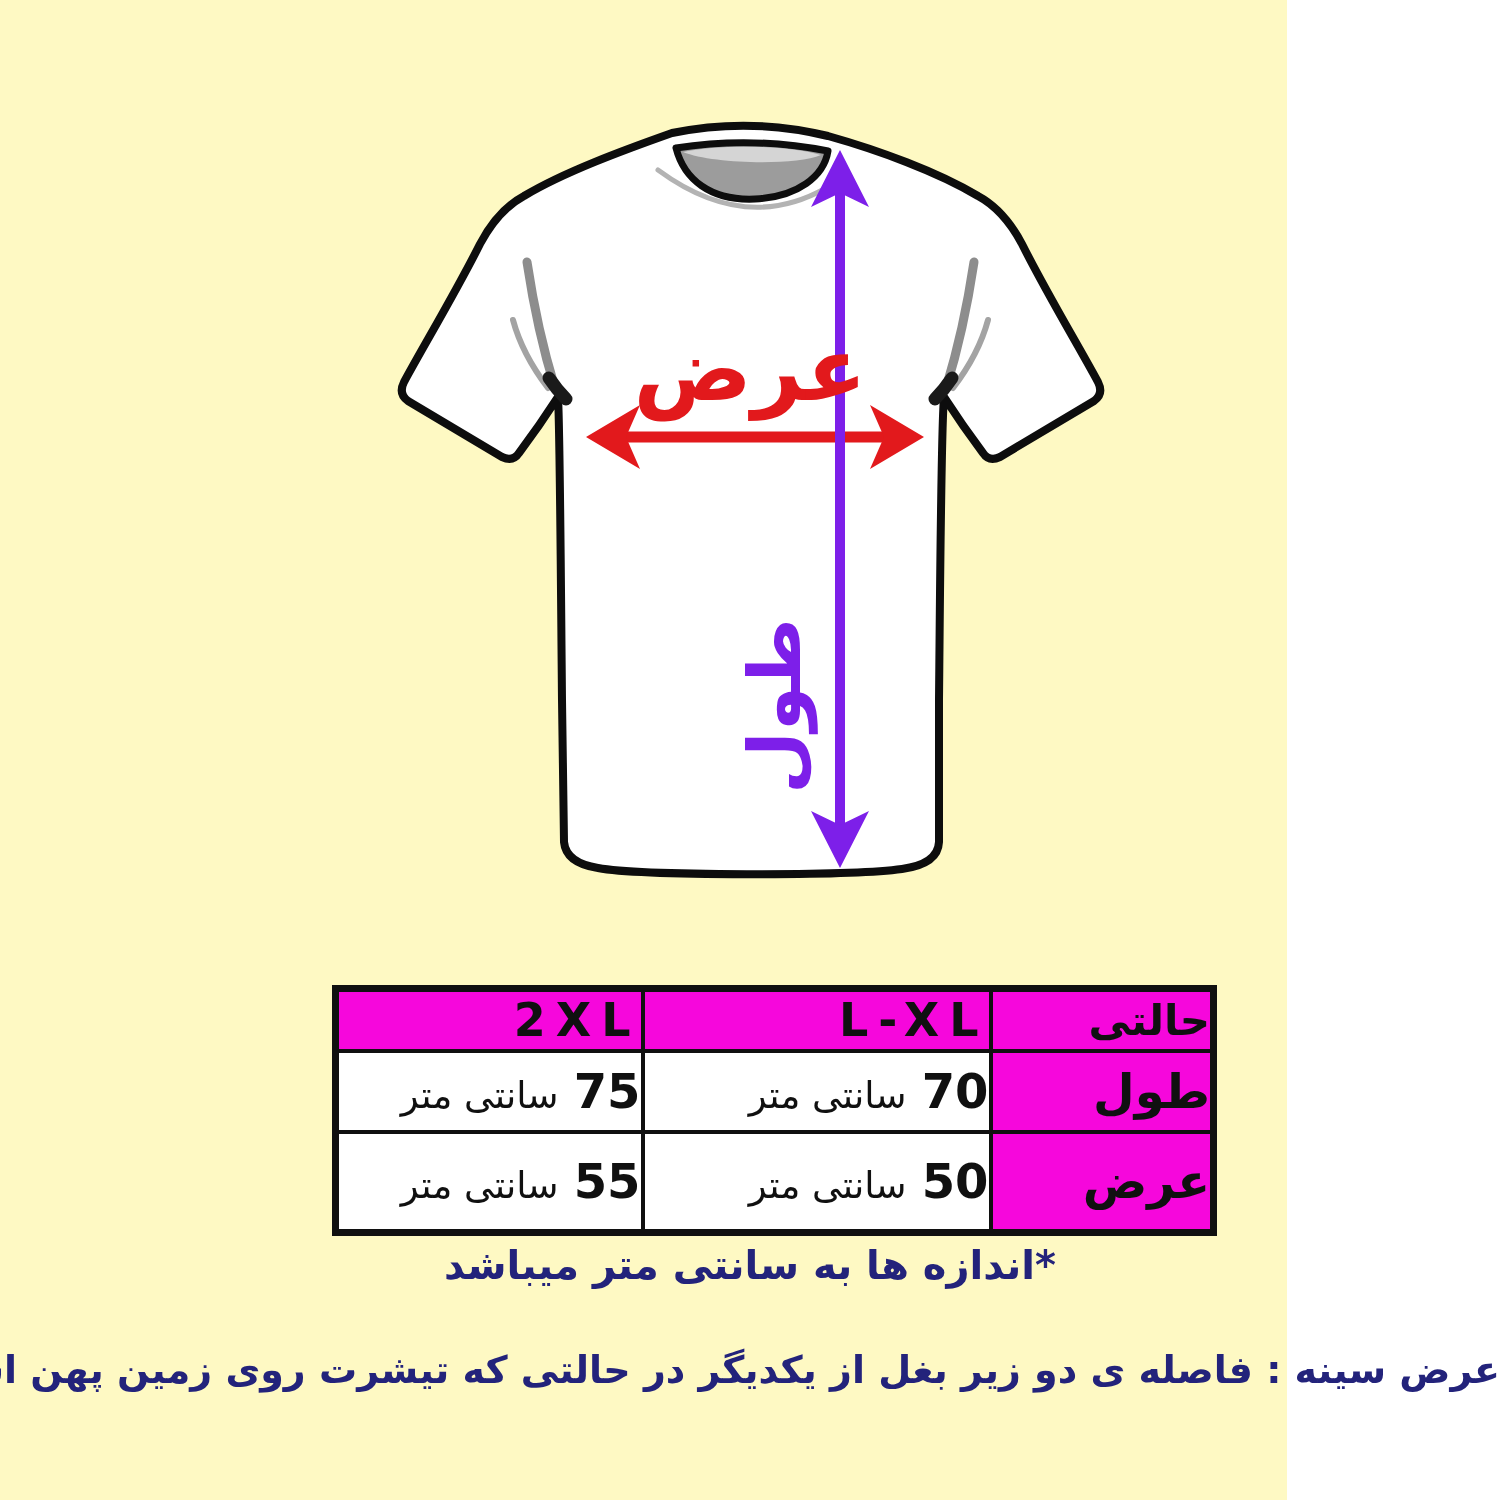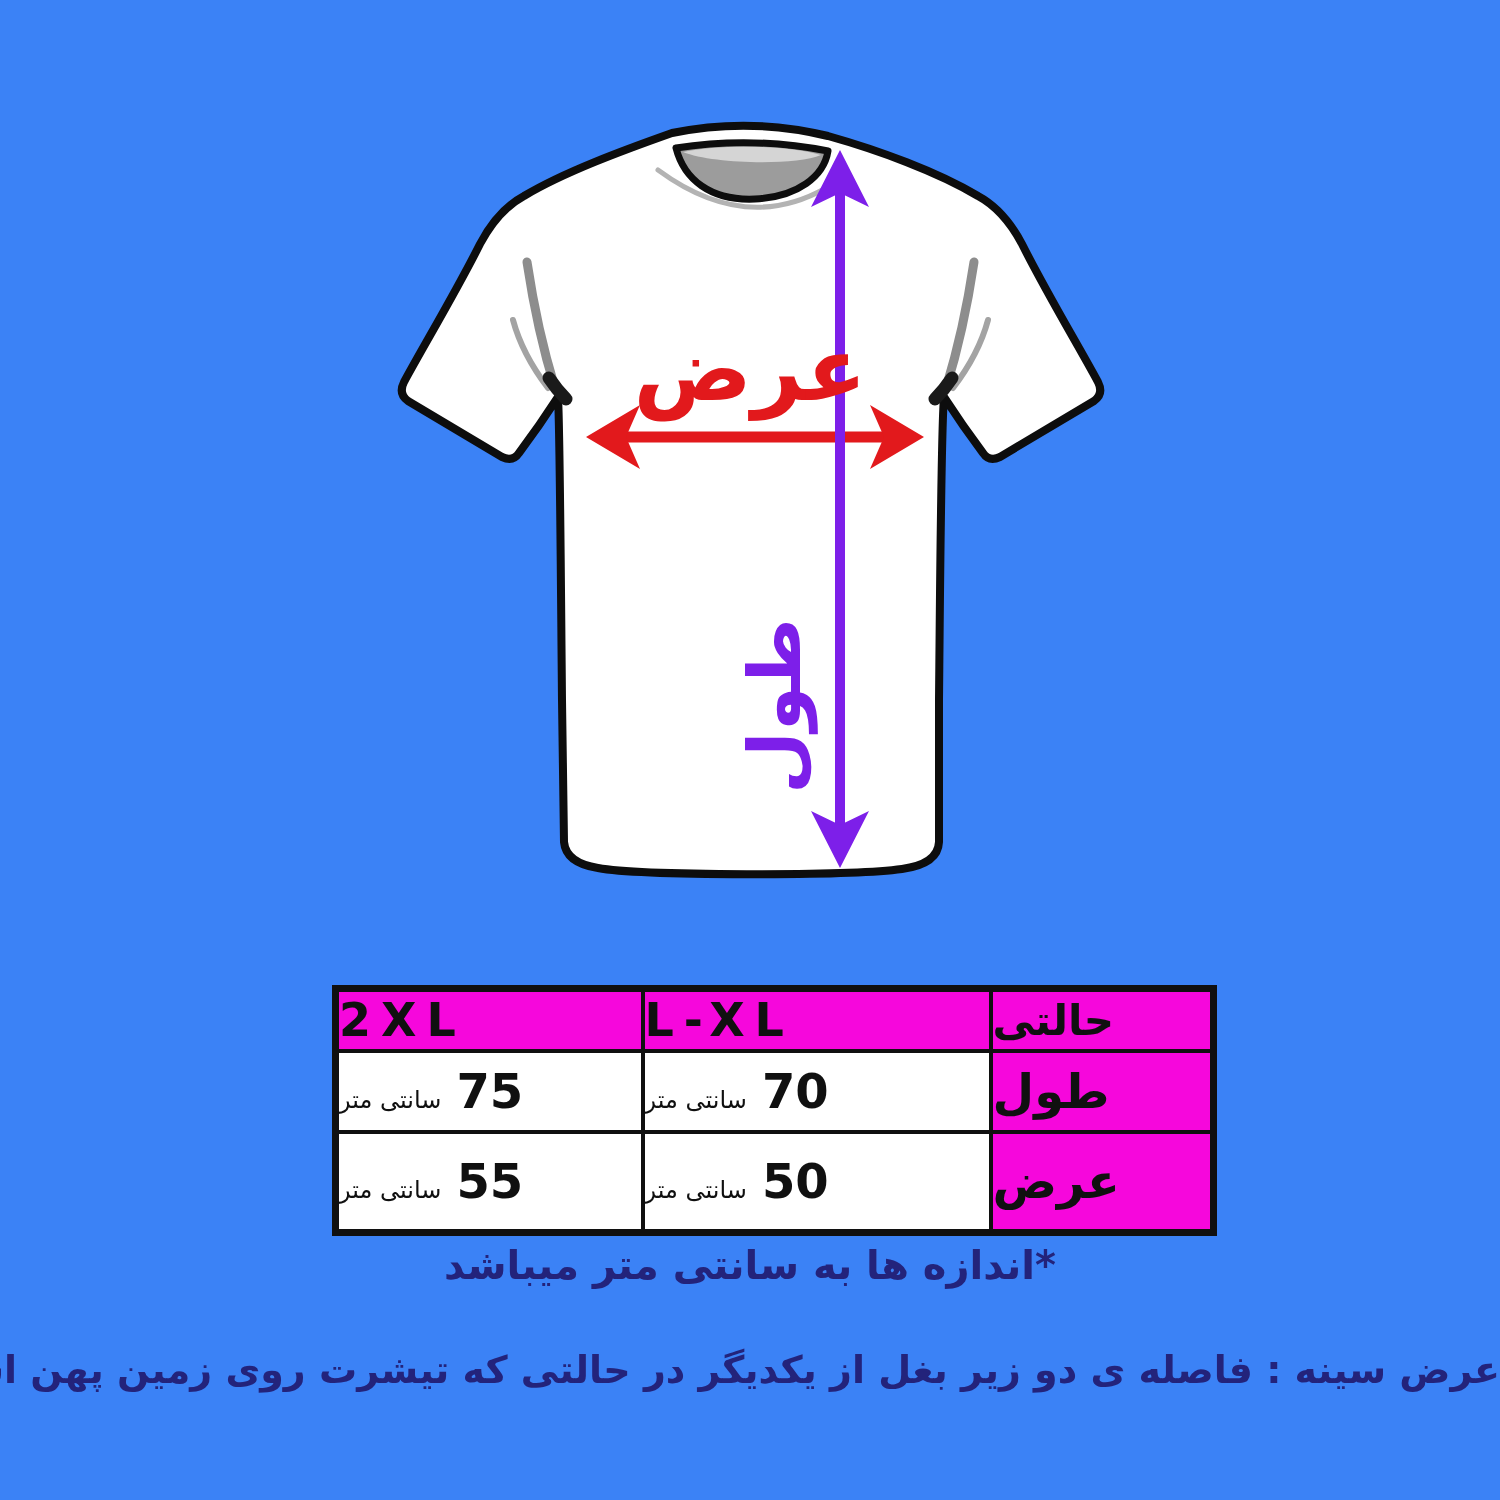--- a/index.html
+++ b/index.html
@@ -1,44 +1,44 @@
 <!DOCTYPE html>
 <html lang="fa" style="--magenta: #f607dc; --red: #e2191c; --purple: #7d1fe9; --navy: #23237b; --outline: #0d0d0d; --collar_gray: #9c9c9c;"><head>
 <meta charset="utf-8">
 <style>
   html,body{margin:0;padding:0;background:#ffffff;}
   body{width:1500px;height:1500px;overflow:hidden;font-family:"DejaVu Sans",sans-serif;}
-  .stage{position:relative;width:1500px;height:1500px;background:#3b82f6;}
+  .stage{position:relative;width:1287px;height:1500px;background:#fef9c3;}
 
   
   .diagram-svg{position:absolute;left:0;top:0;}
   .shirt-outline{fill:#ffffff;stroke:var(--outline);stroke-width:8;stroke-linejoin:round;stroke-linecap:round;}
   .collar{fill:var(--collar_gray);stroke:var(--outline);stroke-width:7;stroke-linejoin:round;}
   .collar-highlight{fill:#dcdcdc;opacity:.9;}
   .collar-shadow{fill:none;stroke:#b3b3b3;stroke-width:5;stroke-linecap:round;}
   .flame-a{fill:none;stroke:#8d8d8d;stroke-width:9;stroke-linecap:round;}
   .flame-b{fill:none;stroke:#a3a3a3;stroke-width:6;stroke-linecap:round;}
   .flame-dark{fill:none;stroke:#1a1a1a;stroke-width:13;stroke-linecap:round;}
   .arrow-red-shaft{stroke:var(--red);stroke-width:11;stroke-linecap:butt;}
   .arrow-red-head{fill:var(--red);}
   .arrow-purple-shaft{stroke:var(--purple);stroke-width:10;stroke-linecap:butt;}
   .arrow-purple-head{fill:var(--purple);}
   .w-label{fill:var(--red);font-size:88px;font-weight:bold;font-family:"DejaVu Sans",sans-serif;}
   .l-label{fill:var(--purple);font-size:72px;font-weight:bold;font-family:"DejaVu Sans",sans-serif;}
 
   
   .size-table{position:absolute;left:332px;top:985px;width:878px;height:251px;}
   .size-table table{width:100%;height:100%;border-collapse:collapse;table-layout:fixed;direction:rtl;border:7px solid #101010;background:#ffffff;}
-  .size-table th,.size-table td{border:4px solid #101010;text-align:left;vertical-align:middle;color:#101010;padding:0;}
+  .size-table th,.size-table td{border:4px solid #101010;text-align:right;vertical-align:middle;color:#101010;padding:0;}
   .magenta{background:var(--magenta);}
   .hdr-latin{font-size:46px;font-weight:bold;letter-spacing:10px;}
   .hdr-size{font-size:42px;font-weight:bold;}
   .row-label{font-size:48px;font-weight:bold;}
   .cell-value{font-size:48px;font-weight:bold;}
-  .cell-unit{font-size:24px;margin-right:10px;}
+  .cell-unit{font-size:37px;margin-right:10px;}
   .r-head{height:62px;}
   .r-tall{height:81px;}
 
   
   .note{position:absolute;left:0;width:1500px;text-align:center;color:var(--navy);font-weight:bold;direction:rtl;}
   .note-1{top:1242px;font-size:40px;}
   .note-2{top:1348px;font-size:38px;white-space:nowrap;}
 </style>
 </head>
 <body>

